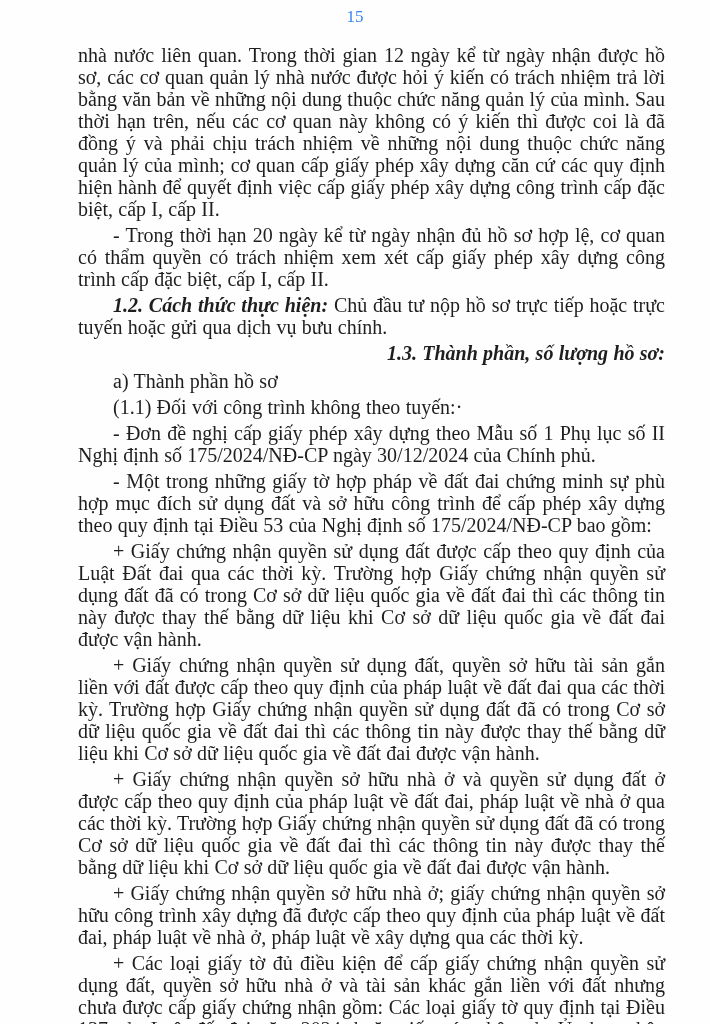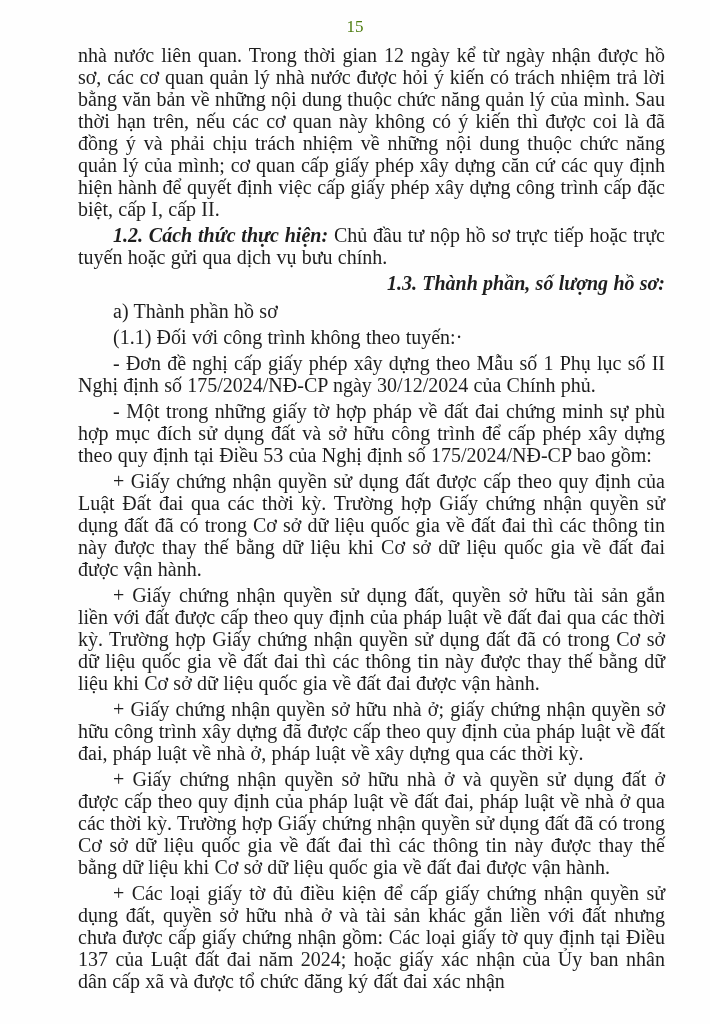--- a/index.html
+++ b/index.html
@@ -12,27 +12,27 @@
     width: 710px;
     height: 1024px;
     background: #fefefe;
     font-family: "Liberation Serif", "DejaVu Serif", serif;
     color: #1e1e1e;
     overflow: hidden;
     box-sizing: border-box;
   }
   .page-number {
     position: absolute;
-    top: 16px;
+    top: 6px;
     left: 0;
     width: 100%;
     text-align: center;
     font-size: 17px;
     line-height: 22px;
-    color: #4d7c0f;
+    color: #3b82f6;
   }
   .content {
     position: absolute;
     left: 78px;
     top: 44px;
     width: 587px;
   }
   .content p {
     margin: 0 0 4px 0;
     font-size: 20px;
@@ -57,25 +57,26 @@
     margin-top: 26px;
   }
 </style>
 </head>
 <body>
 
 <div class="page" style="color: rgb(30, 30, 30); background: rgb(254, 254, 254);">
   <div class="page-number">15</div>
   <div class="content">
       <p class="body no-indent">nhà nước liên quan. Trong thời gian 12 ngày kể từ ngày nhận được hồ sơ, các cơ quan quản lý nhà nước được hỏi ý kiến có trách nhiệm trả lời bằng văn bản về những nội dung thuộc chức năng quản lý của mình. Sau thời hạn trên, nếu các cơ quan này không có ý kiến thì được coi là đã đồng ý và phải chịu trách nhiệm về những nội dung thuộc chức năng quản lý của mình; cơ quan cấp giấy phép xây dựng căn cứ các quy định hiện hành để quyết định việc cấp giấy phép xây dựng công trình cấp đặc biệt, cấp I, cấp II.</p>
+      <p class="body">- Trong thời hạn 20 ngày kể từ ngày nhận đủ hồ sơ hợp lệ, cơ quan có thẩm quyền có trách nhiệm xem xét cấp giấy phép xây dựng công trình cấp đặc biệt, cấp I, cấp II.</p>
       <p class="body"><span class="lead">1.2. Cách thức thực hiện:</span> Chủ đầu tư nộp hồ sơ trực tiếp hoặc trực tuyến hoặc gửi qua dịch vụ bưu chính.</p>
       <p class="heading">1.3. Thành phần, số lượng hồ sơ:</p>
       <p class="body">a) Thành phần hồ sơ</p>
       <p class="body">(1.1) Đối với công trình không theo tuyến:·</p>
       <p class="body">- Đơn đề nghị cấp giấy phép xây dựng theo Mẫu số 1 Phụ lục số II Nghị định số 175/2024/NĐ-CP ngày 30/12/2024 của Chính phủ.</p>
       <p class="body">- Một trong những giấy tờ hợp pháp về đất đai chứng minh sự phù hợp mục đích sử dụng đất và sở hữu công trình để cấp phép xây dựng theo quy định tại Điều 53 của Nghị định số 175/2024/NĐ-CP bao gồm:</p>
       <p class="body">+ Giấy chứng nhận quyền sử dụng đất được cấp theo quy định của Luật Đất đai qua các thời kỳ. Trường hợp Giấy chứng nhận quyền sử dụng đất đã có trong Cơ sở dữ liệu quốc gia về đất đai thì các thông tin này được thay thế bằng dữ liệu khi Cơ sở dữ liệu quốc gia về đất đai được vận hành.</p>
       <p class="body">+ Giấy chứng nhận quyền sử dụng đất, quyền sở hữu tài sản gắn liền với đất được cấp theo quy định của pháp luật về đất đai qua các thời kỳ. Trường hợp Giấy chứng nhận quyền sử dụng đất đã có trong Cơ sở dữ liệu quốc gia về đất đai thì các thông tin này được thay thế bằng dữ liệu khi Cơ sở dữ liệu quốc gia về đất đai được vận hành.</p>
+      <p class="body">+ Giấy chứng nhận quyền sở hữu nhà ở và quyền sử dụng đất ở được cấp theo quy định của pháp luật về đất đai, pháp luật về nhà ở qua các thời kỳ. Trường hợp Giấy chứng nhận quyền sử dụng đất đã có trong Cơ sở dữ liệu quốc gia về đất đai thì các thông tin này được thay thế bằng dữ liệu khi Cơ sở dữ liệu quốc gia về đất đai được vận hành.</p>
       <p class="body">+ Giấy chứng nhận quyền sở hữu nhà ở; giấy chứng nhận quyền sở hữu công trình xây dựng đã được cấp theo quy định của pháp luật về đất đai, pháp luật về nhà ở, pháp luật về xây dựng qua các thời kỳ.</p>
-      <p class="body">+ Giấy chứng nhận quyền sở hữu nhà ở và quyền sử dụng đất ở được cấp theo quy định của pháp luật về đất đai, pháp luật về nhà ở qua các thời kỳ. Trường hợp Giấy chứng nhận quyền sử dụng đất đã có trong Cơ sở dữ liệu quốc gia về đất đai thì các thông tin này được thay thế bằng dữ liệu khi Cơ sở dữ liệu quốc gia về đất đai được vận hành.</p>
       <p class="body">+ Các loại giấy tờ đủ điều kiện để cấp giấy chứng nhận quyền sử dụng đất, quyền sở hữu nhà ở và tài sản khác gắn liền với đất nhưng chưa được cấp giấy chứng nhận gồm: Các loại giấy tờ quy định tại Điều 137 của Luật đất đai năm 2024; hoặc giấy xác nhận của Ủy ban nhân dân cấp xã và được tổ chức đăng ký đất đai xác nhận</p>
     </div>
 </div>
 
 </body></html>

